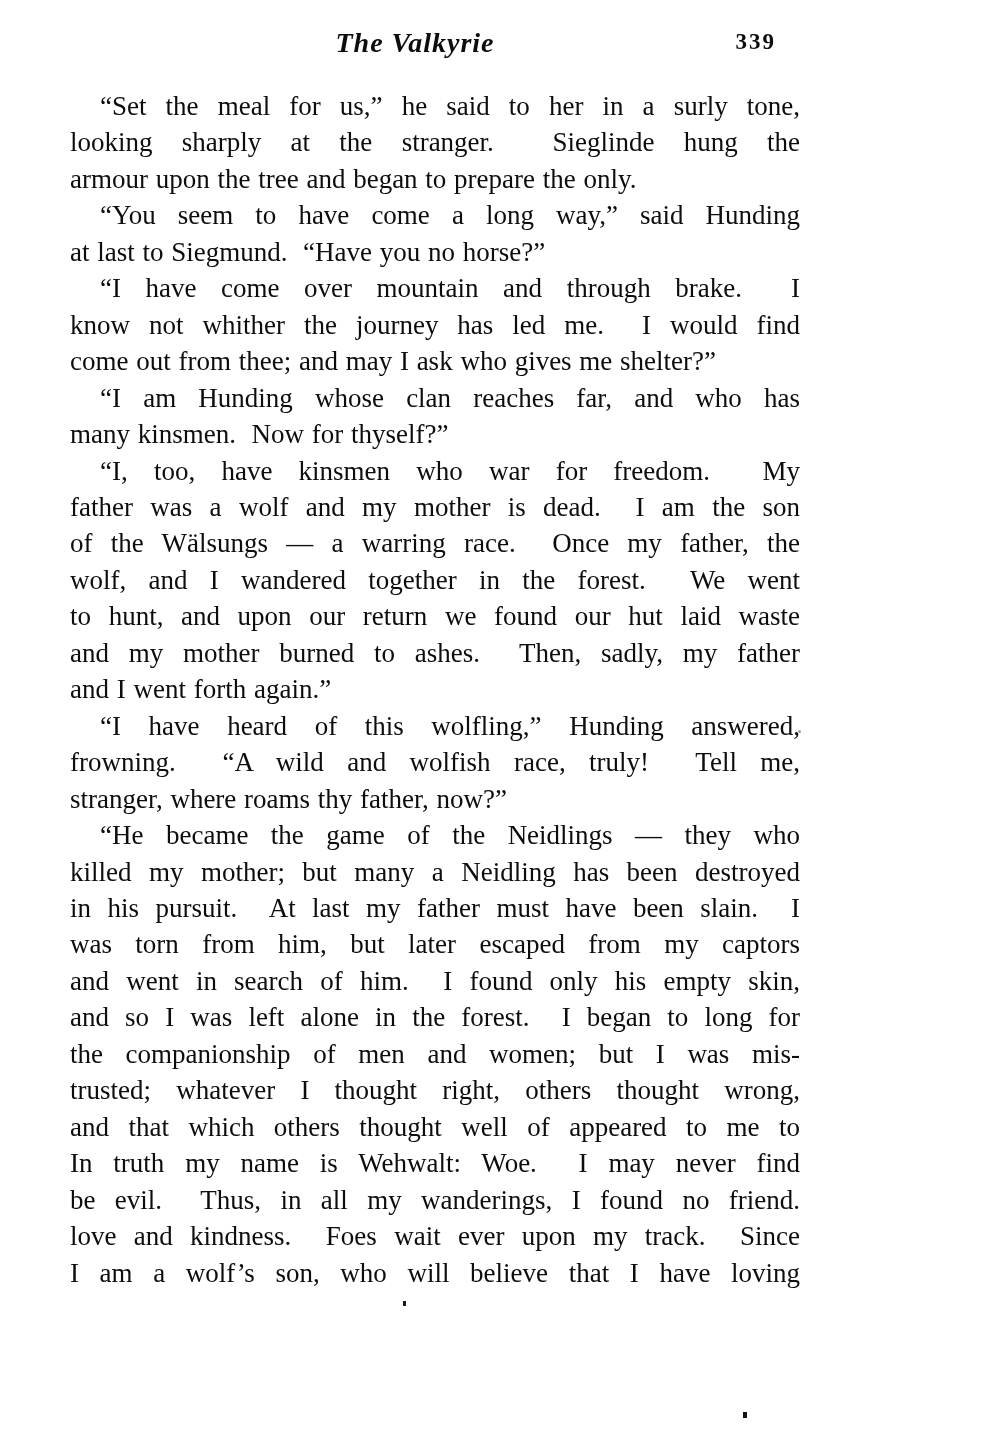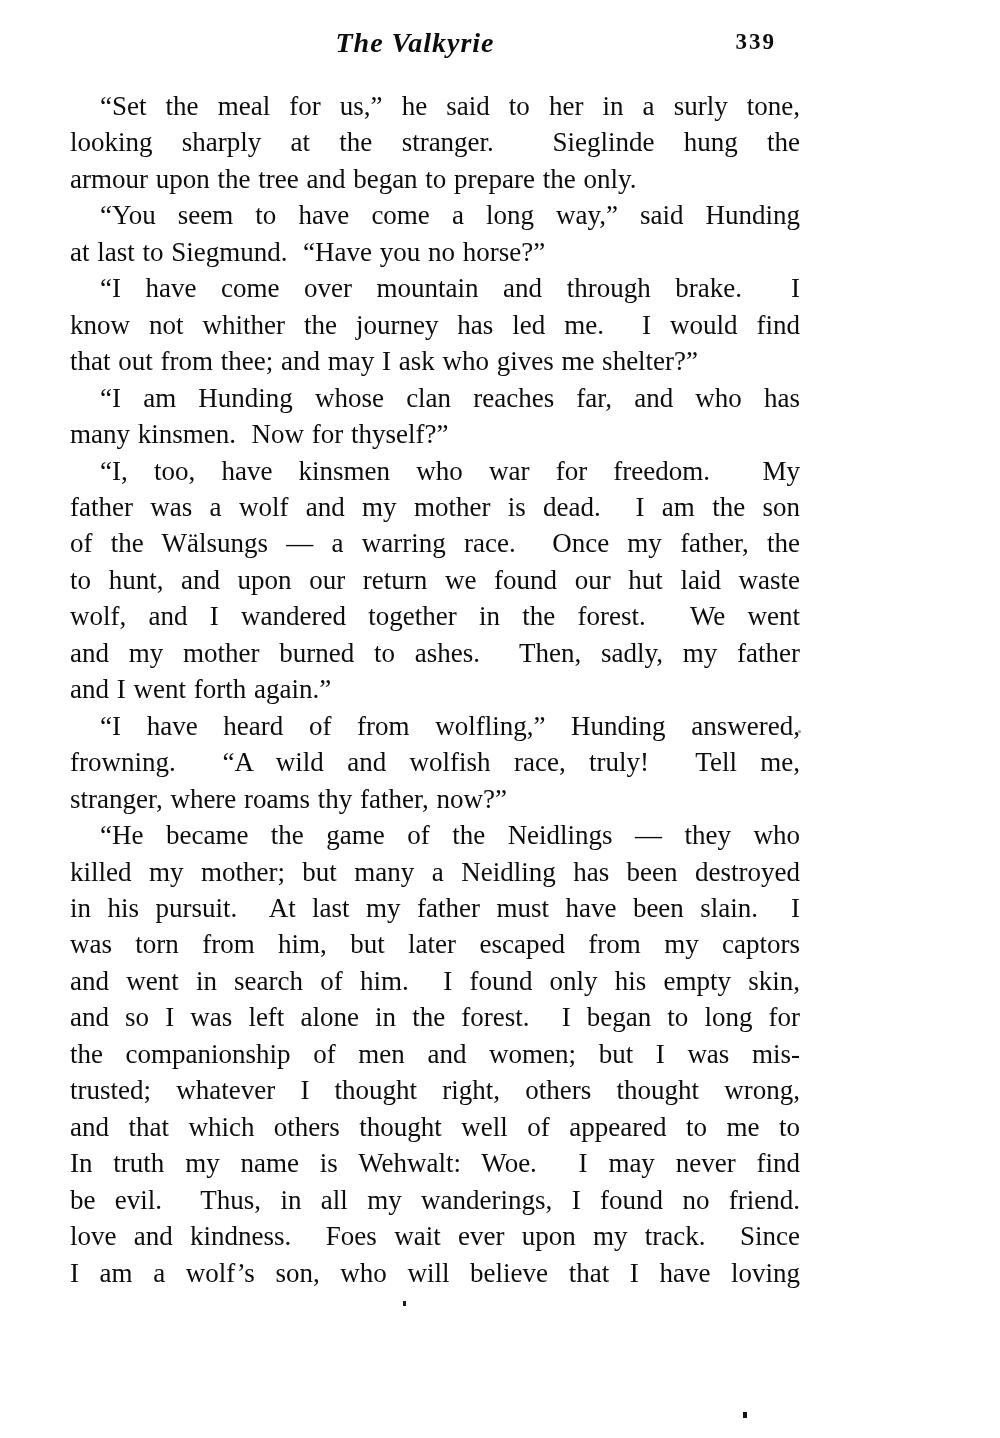--- a/index.html
+++ b/index.html
@@ -74,31 +74,31 @@
   </div>
 
   <div class="body-text">
       <div class="line indent">“Set the meal for us,” he said to her in a surly tone,</div>
       <div class="line">looking sharply at the stranger.&nbsp; Sieglinde hung the</div>
       <div class="line para-end">armour upon the tree and began to prepare the only.</div>
       <div class="line indent">“You seem to have come a long way,” said Hunding</div>
       <div class="line para-end">at last to Siegmund.&nbsp; “Have you no horse?”</div>
       <div class="line indent">“I have come over mountain and through brake.&nbsp; I</div>
       <div class="line">know not whither the journey has led me.&nbsp; I would find</div>
-      <div class="line para-end">that out from thee; and may I ask who gives me shelter?”</div>
+      <div class="line para-end">come out from thee; and may I ask who gives me shelter?”</div>
       <div class="line indent">“I am Hunding whose clan reaches far, and who has</div>
       <div class="line para-end">many kinsmen.&nbsp; Now for thyself?”</div>
       <div class="line indent">“I, too, have kinsmen who war for freedom.&nbsp; My</div>
       <div class="line">father was a wolf and my mother is dead.&nbsp; I am the son</div>
       <div class="line">of the Wälsungs — a warring race.&nbsp; Once my father, the</div>
+      <div class="line">wolf, and I wandered together in the forest.&nbsp; We went</div>
       <div class="line">to hunt, and upon our return we found our hut laid waste</div>
-      <div class="line">wolf, and I wandered together in the forest.&nbsp; We went</div>
       <div class="line">and my mother burned to ashes.&nbsp; Then, sadly, my father</div>
       <div class="line para-end">and I went forth again.”</div>
-      <div class="line indent">“I have heard of from wolfling,” Hunding answered,</div>
+      <div class="line indent">“I have heard of this wolfling,” Hunding answered,</div>
       <div class="line">frowning.&nbsp; “A wild and wolfish race, truly!&nbsp; Tell me,</div>
       <div class="line para-end">stranger, where roams thy father, now?”</div>
       <div class="line indent">“He became the game of the Neidlings — they who</div>
       <div class="line">killed my mother; but many a Neidling has been destroyed</div>
       <div class="line">in his pursuit.&nbsp; At last my father must have been slain.&nbsp; I</div>
       <div class="line">was torn from him, but later escaped from my captors</div>
       <div class="line">and went in search of him.&nbsp; I found only his empty skin,</div>
       <div class="line">and so I was left alone in the forest.&nbsp; I began to long for</div>
       <div class="line">the companionship of men and women; but I was mis-</div>
       <div class="line">trusted; whatever I thought right, others thought wrong,</div>

